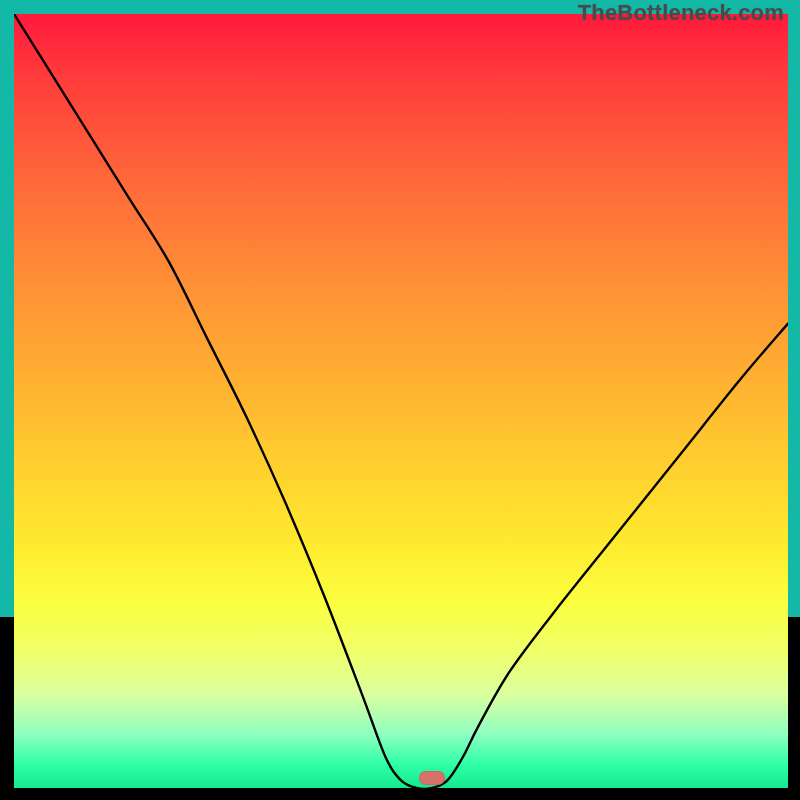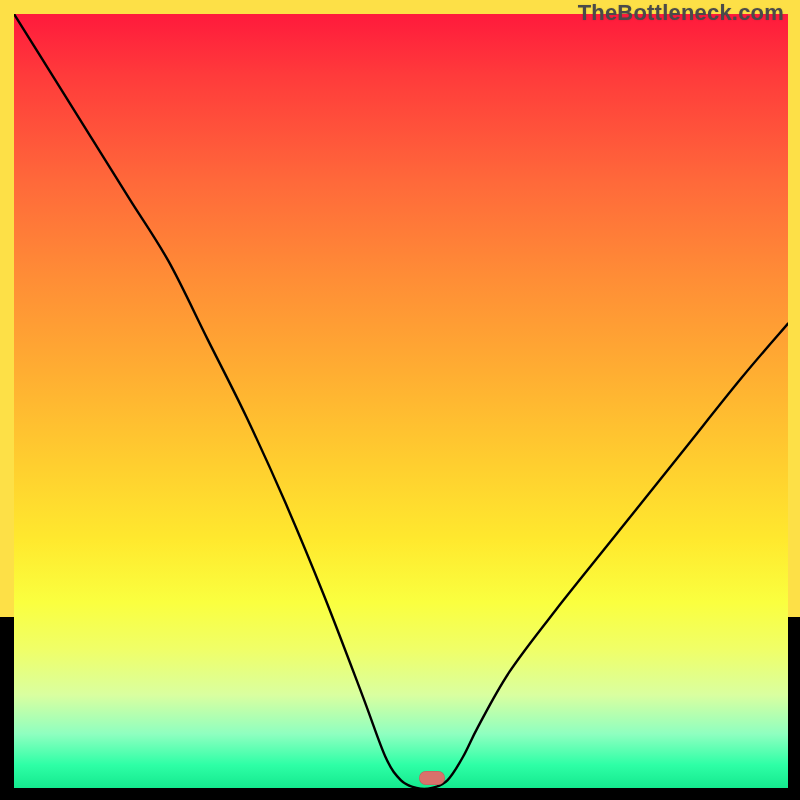--- a/index.html
+++ b/index.html
@@ -8,21 +8,21 @@
     width: 800px;
     height: 800px;
     background: #000;
     overflow: hidden;
     font-family: Arial, Helvetica, sans-serif;
   }
   .frame {
     position: relative;
     width: 800px;
     height: 617px;
-    background: #fde047;
+    background: #14b8a6;
   }
   .plot-area {
     position: absolute;
     left: 14px;
     top: 14px;
     width: 774px;
     height: 774px;
     
     background: linear-gradient(
       to bottom,

